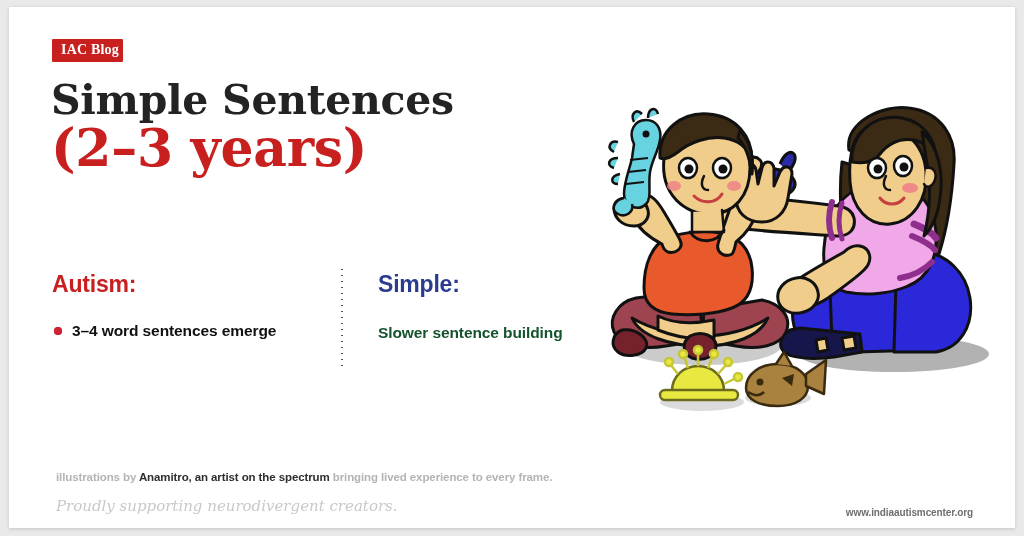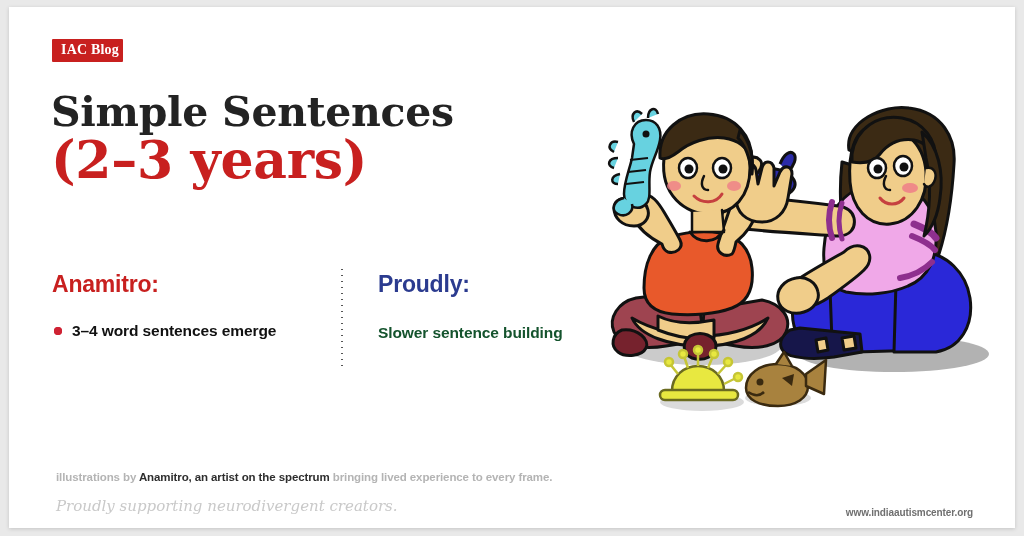--- a/index.html
+++ b/index.html
@@ -45,21 +45,21 @@
     letter-spacing: 0.2px;
     padding: 4px 4px 5px 9px;
     line-height: 1;
     border-radius: 1px;
   }
 
   
   .title-block {
     position: absolute;
     left: 42px;
-    top: 81px;
+    top: 69px;
     width: 560px;
   }
   .title-line1 {
     font-family: "DejaVu Serif", "Liberation Serif", serif;
     font-weight: bold;
     font-size: 41px;
     line-height: 48px;
     color: #232323;
     letter-spacing: -0.3px;
     white-space: nowrap;
@@ -192,36 +192,36 @@
   <div class="card">
 
     <div class="badge">IAC Blog</div>
 
     <div class="title-block">
       <div class="title-line1">Simple Sentences</div>
       <div class="title-line2">(2–3 years)</div>
     </div>
 
     <div class="col-typical">
-      <div class="col-head typical">Anamitro:</div>
+      <div class="col-head typical">Autism:</div>
       <ul class="bullet-list">
         <li>
           <span class="dot"></span>
         </li>
         <li>
           <span class="dot"></span>
           <span>3–4 word sentences emerge</span>
         </li>
       </ul>
     </div>
 
     <div class="divider"></div>
 
     <div class="col-autism">
-      <div class="col-head autism">Proudly:</div>
+      <div class="col-head autism">Simple:</div>
       <div class="plain-text">Slower sentence building</div>
     </div>
 
     <div class="illustration">
       <svg width="425" height="330" viewBox="0 0 425 330" xmlns="http://www.w3.org/2000/svg">
         <g>
           <ellipse cx="108" cy="243" rx="80" ry="20" fill="#b9b9b9" opacity="0.75"></ellipse>
           <ellipse cx="300" cy="252" rx="95" ry="18" fill="#9f9f9f" opacity="0.8"></ellipse>
           <ellipse cx="108" cy="300" rx="42" ry="9" fill="#cccccc" opacity="0.7"></ellipse>
           <ellipse cx="184" cy="296" rx="33" ry="8" fill="#cccccc" opacity="0.7"></ellipse>

